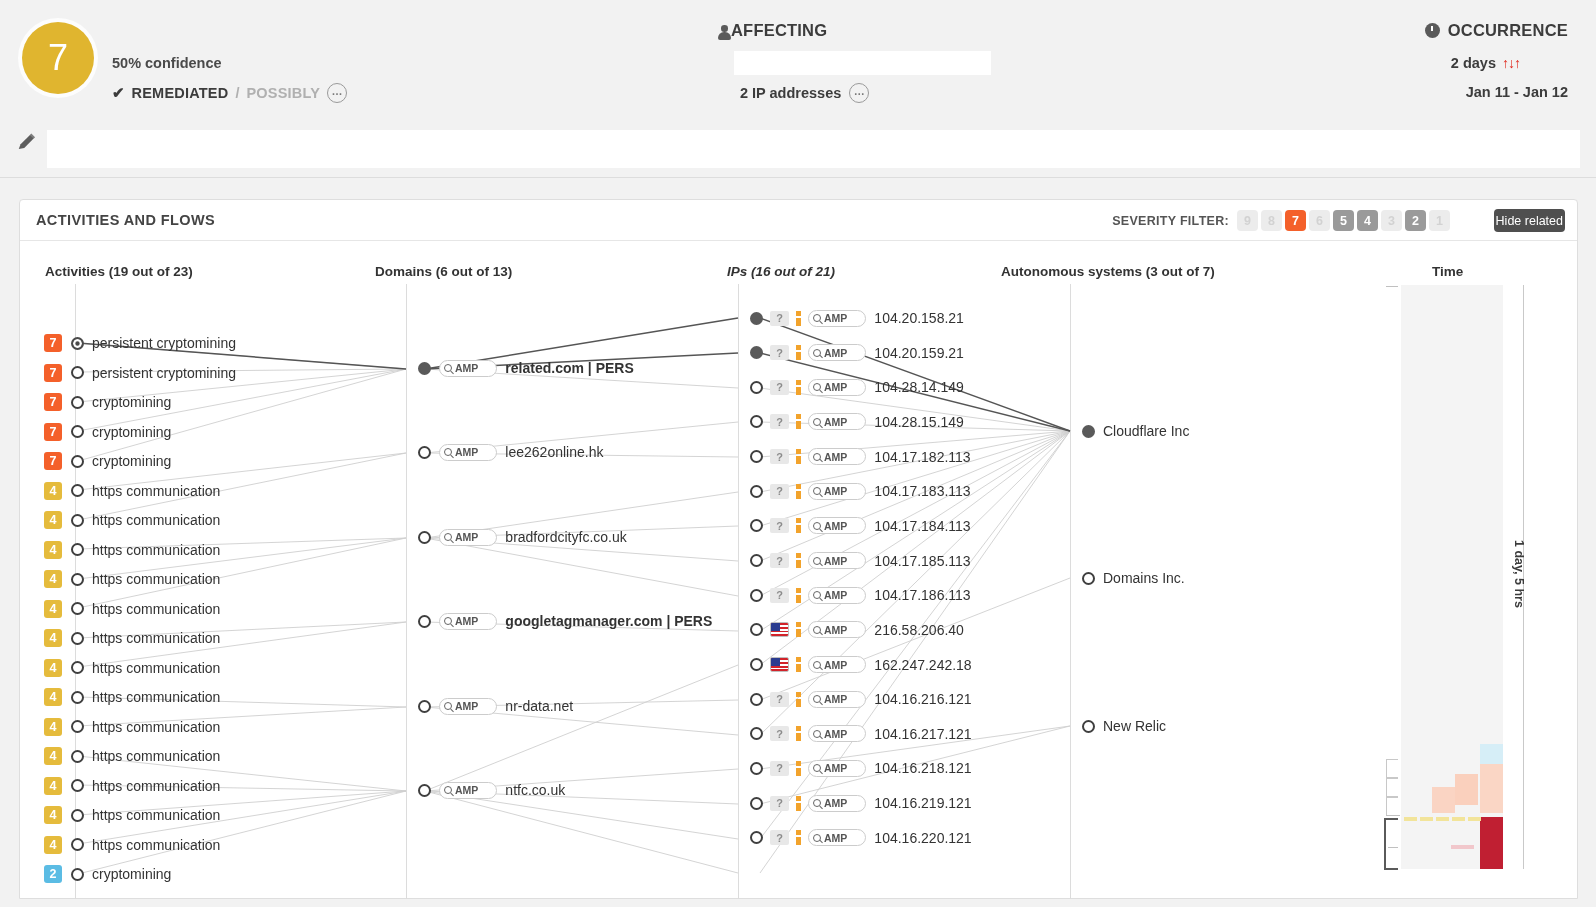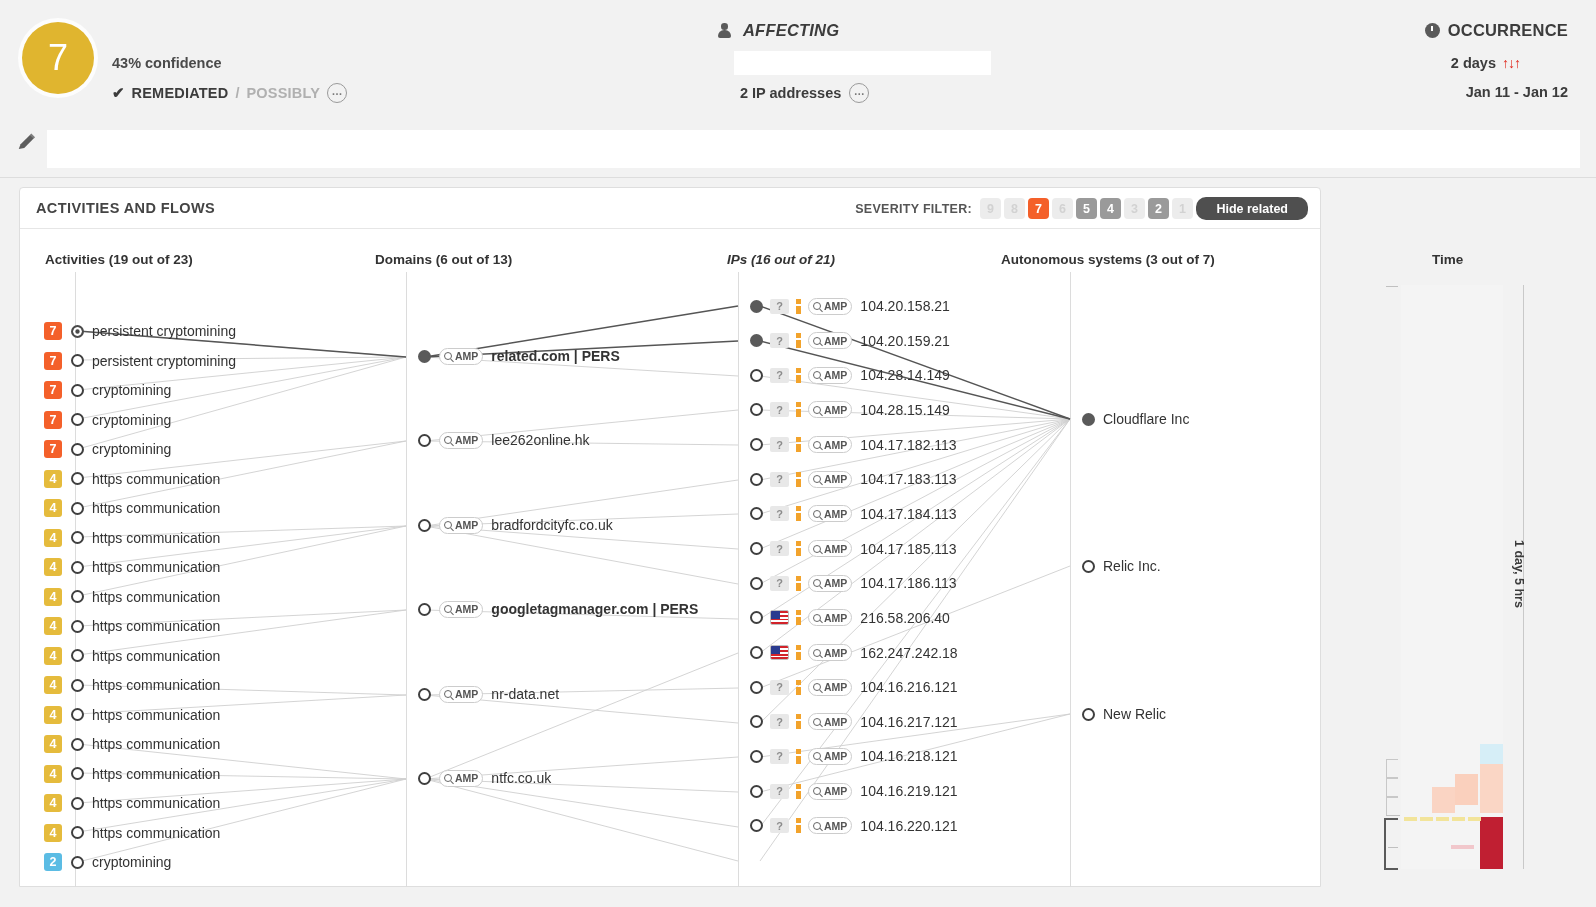--- a/index.html
+++ b/index.html
@@ -25,50 +25,50 @@
   .check { color:#3c3c3c; font-size:15px; }
   .st-rem { color:#3c3c3c; letter-spacing:0.2px;text-align:right; }
   .st-sep { color:#b0b0b0; }
   .st-res { color:#b0b0b0; letter-spacing:0.2px; }
   .dots-btn {
     width:20px;height:20px;border-radius:50%;border:1.4px solid #9a9a9a;
     display:inline-flex;align-items:center;justify-content:center;
     font-size:11px;color:#7a7a7a;line-height:0;padding-bottom:4px;
   }
 
-  .hd-affecting { position:absolute; left:718px; top:21px; font-size:16.5px; font-weight:bold; letter-spacing:0.2px; display:flex; align-items:center; gap:12px;font-style:italic; }
+  .hd-affecting { position:absolute; left:718px; top:21px; font-size:16.5px; font-weight:bold; letter-spacing:0.2px; display:flex; align-items:flex-end; gap:0; }
   .person-ico { width:13px;height:15px; position:relative; display:inline-block; }
   .person-ico::before{content:"";position:absolute;left:3.2px;top:0;width:6.6px;height:6.6px;border-radius:50%;background:#5a5a5a;}
   .person-ico::after{content:"";position:absolute;left:0;top:7.4px;width:13px;height:7.6px;border-radius:6px 6px 2px 2px;background:#5a5a5a;}
   .affect-box { position:absolute; left:734px; top:51px; width:257px; height:24px; background:#fff; }
   .hd-ips { position:absolute; left:740px; top:83px; font-size:14.5px; font-weight:bold; display:flex; align-items:center; gap:8px; }
 
   .hd-occurrence { position:absolute; right:28px; top:21px; font-size:16.5px; font-weight:bold; letter-spacing:0.2px; display:flex; align-items:center; gap:8px; }
   .clock-ico { width:15px;height:15px;border-radius:50%;background:#5a5a5a;position:relative;display:inline-block; }
   .clock-ico::after{content:"";position:absolute;left:6.4px;top:3px;width:2px;height:5px;background:#fff;}
   .hd-days { position:absolute; right:76px; top:55px; font-size:14.5px; font-weight:bold; display:flex; align-items:center; gap:6px; }
   .arrows { color:#e0261b; font-size:14px; letter-spacing:-1px; font-weight:bold; }
   .hd-dates { position:absolute; right:28px; top:84px; font-size:14.5px; font-weight:bold; }
 
   
   .notebar { position:absolute; left:0; top:128px; width:1596px; height:50px; background:#f2f2f2; border-bottom:1px solid #dddddd; }
   .pencil { position:absolute; left:16px; top:131px; width:22px; height:22px; }
   .note-input { position:absolute; left:47px; top:130px; width:1533px; height:38px; background:#ffffff; border:none; }
 
   
-  .panel { position:absolute; left:19px; top:187px; width:1302px; height:700px; background:#ffffff; border:1px solid #dedede; border-radius:4px 4px 0 0; }
+  .panel { position:absolute; left:19px; top:199px; width:1559px; height:700px; background:#ffffff; border:1px solid #dedede; border-radius:4px 4px 0 0; }
   .panel-head { position:absolute; left:0; top:0; width:100%; height:41px; border-bottom:1px solid #e6e6e6; }
   .panel-title { position:absolute; left:16px; top:12px; font-size:14.5px; font-weight:bold; letter-spacing:0.4px; color:#444; }
   .sev-filter-label { position:absolute; right:348px; top:14px; font-size:12.5px; font-weight:bold; letter-spacing:0.3px; color:#555; }
   .sev-chips { position:absolute; right:127px; top:10px; display:flex; gap:3px; }
   .chip { width:21px;height:21px;border-radius:4px;display:flex;align-items:center;justify-content:center;font-size:12.5px;font-weight:bold;color:#fff; }
   .chip.off { background:#ececec; color:#d2d2d2; }
   .chip.dim { background:#9a9a9a; color:#ffffff; }
   .chip.on  { background:#f4602a; color:#ffffff; }
-  .hide-related { position:absolute; right:12px; top:9px; height:23px; padding:0 20px; border-radius:10px; background:#4f4f4f; color:#fff; font-size:12.5px; font-weight:bold; display:flex; align-items:center; }
+  .hide-related { position:absolute; right:12px; top:9px; height:23px; padding:0 2px; border-radius:4px; background:#4f4f4f; color:#fff; font-size:12.5px; font-weight:normal; display:flex; align-items:center; }
 
   
   .graph { position:absolute; left:0; top:41px; width:1539px; height:658px; overflow:hidden; }
   .col-head { position:absolute; font-size:13.5px; font-weight:bold; color:#333; white-space:nowrap; }
   .colrule { position:absolute; width:1px; background:#dcdcdc; top:43px; height:615px; }
   svg.links { position:absolute; left:0; top:0; width:1539px; height:658px; pointer-events:none; }
 
   .node-row { position:absolute; height:22px; display:flex; align-items:center; white-space:nowrap; }
   .sevbadge { width:18px;height:18px;border-radius:3px;display:flex;align-items:center;justify-content:center;font-size:12.5px;font-weight:bold;color:#fff;flex:0 0 auto; }
   .sev7 { background:#f4602a; }
@@ -80,21 +80,21 @@
   .lbl { font-size:14px; color:#333; }
   .lbl.bold { font-weight:bold; }
   .flag { width:19px;height:15px;border-radius:2px;display:flex;align-items:center;justify-content:center;font-size:11px;font-weight:bold;color:#8c8c8c;background:#e8e8e8;flex:0 0 auto; }
   .flag.us { background:transparent; position:relative; overflow:hidden; border:1px solid #bfbfbf; }
   .flag.us .stripes{position:absolute;inset:0;background:repeating-linear-gradient(#d2232a 0 1.9px,#ffffff 1.9px 3.8px);}
   .flag.us .canton{position:absolute;left:0;top:0;width:9px;height:7.5px;background:#2a3b8f;}
   .bars { width:5px; height:15px; flex:0 0 auto; display:flex; flex-direction:column; justify-content:space-between; }
   .bars i { display:block; width:5px; background:#f2a32c; }
   .bars i.b1{height:5px;} .bars i.b2{height:8px;}
   .amp {
-    height:17px; padding:0 4px 0 4px; border:1px solid #cccccc; border-radius:9px; background:#fff;
+    height:17px; padding:0 18px 0 4px; border:1px solid #cccccc; border-radius:9px; background:#fff;
     display:flex; align-items:center; gap:3px; font-size:10.5px; font-weight:bold; color:#555; flex:0 0 auto;
   }
   .amp .mag { width:8px;height:8px;border:1.4px solid #666;border-radius:50%;position:relative;display:inline-block; }
   .amp .mag::after{content:"";position:absolute;right:-3px;bottom:-2px;width:4px;height:1.4px;background:#666;transform:rotate(45deg);}
 
   
   .time-plot { position:absolute; left:1401px; top:285px; width:102px; height:584px; background:#f4f4f4; }
   .time-axis { position:absolute; left:1523px; top:285px; width:1px; height:584px; background:#c9c9c9; }
   .time-axis-lbl { position:absolute; left:1512px; top:540px; font-size:12.5px; font-weight:bold; color:#3c3c3c; writing-mode:vertical-rl; white-space:nowrap; }
   .tick { position:absolute; height:1px; background:#c0c0c0; }
@@ -103,21 +103,21 @@
   .tblock { position:absolute; }
   .dashline { position:absolute; height:4px; background:repeating-linear-gradient(90deg,#f2e49a 0 13px,transparent 13px 16px); }
 </style>
 </head>
 <body>
 
 <div class="header">
   <div class="sev-circle">7</div>
 
 
-  <div class="hd-conf">43% confidence</div>
+  <div class="hd-conf">50% confidence</div>
 
   <div class="hd-status">
     <span class="check">✔</span>
     <span class="st-rem">REMEDIATED</span>
     <span class="st-sep">/</span>
     <span class="st-res">POSSIBLY</span>
     <span class="dots-btn">…</span>
   </div>
 
   <div class="hd-affecting">
@@ -721,21 +721,21 @@
       </div>
     <div id="as-col">
         <div class="node-row" style="left: 1062px; top: 179px;">
           <span class="dot filled"></span>
           <span style="width:8px"></span>
           <span class="lbl">Cloudflare Inc</span>
         </div>
         <div class="node-row" style="left: 1062px; top: 326px;">
           <span class="dot"></span>
           <span style="width:8px"></span>
-          <span class="lbl">Relic Inc.</span>
+          <span class="lbl">Domains Inc.</span>
         </div>
         <div class="node-row" style="left: 1062px; top: 474px;">
           <span class="dot"></span>
           <span style="width:8px"></span>
           <span class="lbl">New Relic</span>
         </div>
       </div>
   </div>
 </div>
 

